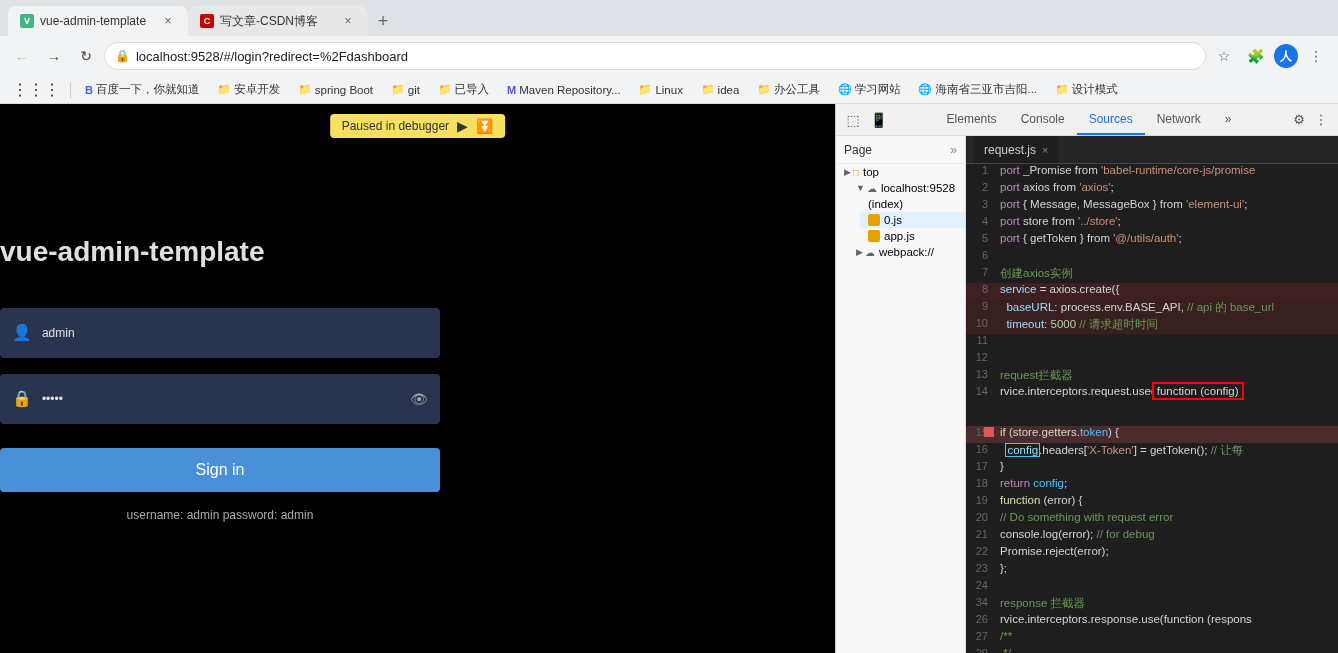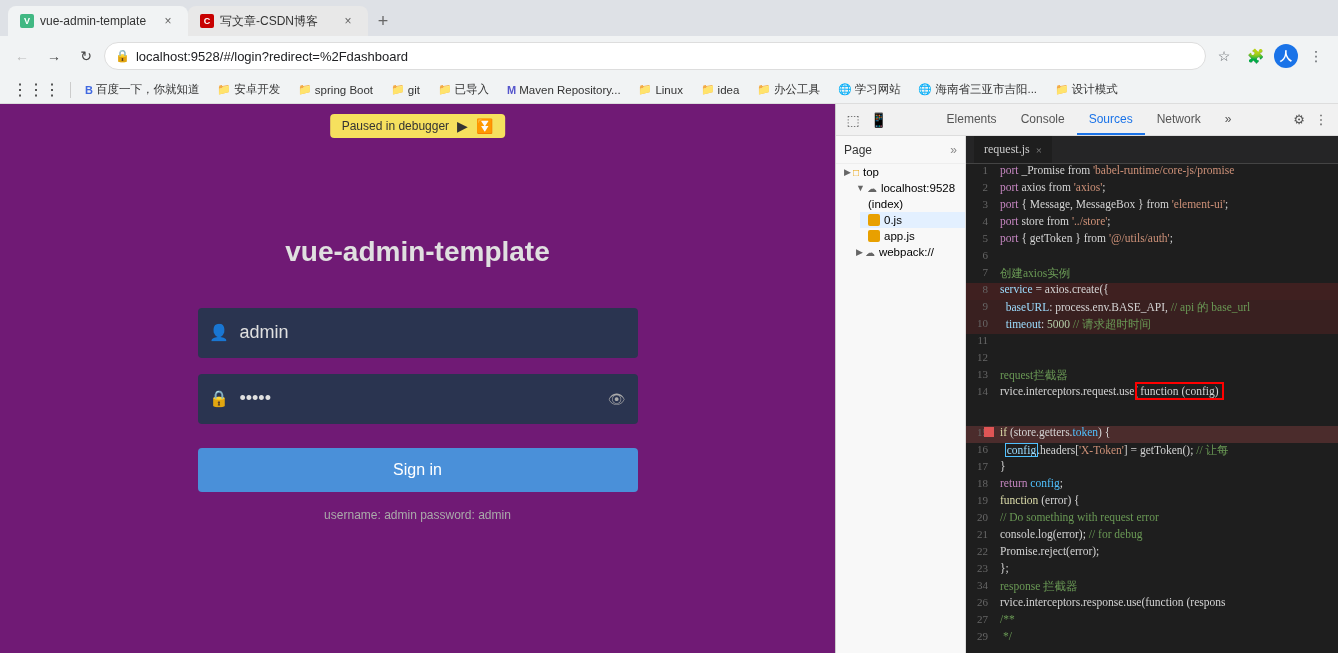--- a/index.html
+++ b/index.html
@@ -26,28 +26,28 @@
     .user-avatar { width: 24px; height: 24px; border-radius: 50%; background: #1a73e8; color: white; display: flex; align-items: center; justify-content: center; font-size: 12px; font-weight: bold; }
     .bookmarks-bar { height: 28px; background: #f1f3f4; border-bottom: 1px solid #ddd; display: flex; align-items: center; padding: 0 8px; gap: 2px; overflow: hidden; }
     .bookmark-item { display: flex; align-items: center; padding: 2px 8px; border-radius: 4px; cursor: pointer; white-space: nowrap; font-size: 11.5px; color: #333; }
     .bm-apps { font-size: 16px; padding: 2px 4px; }
     .bm-separator { width: 1px; height: 16px; background: #ccc; margin: 0 4px; }
 
     
     .main-area { display: flex; flex: 1; overflow: hidden; }
 
     
-    .login-page { background: #701a75; width: 835px; display: flex; flex-direction: column; align-items: center; justify-content: center; position: relative; }
+    .login-page { background: #000000; width: 835px; display: flex; flex-direction: column; align-items: flex-start; justify-content: center; position: relative; }
     .debugger-banner { position: absolute; top: 10px; left: 50%; transform: translateX(-50%); background: #f6e05e; color: #333; padding: 4px 12px; border-radius: 4px; font-size: 12px; display: flex; align-items: center; gap: 8px; white-space: nowrap; }
     .debug-btn { background: transparent; border: none; cursor: pointer; font-size: 14px; color: #333; }
     .login-title { color: #e0e0e0; font-size: 28px; font-weight: bold; margin-bottom: 40px; }
     .login-form { width: 440px; }
     .input-group { background: #2a3450; border-radius: 4px; display: flex; align-items: center; padding: 0 12px; margin-bottom: 16px; height: 50px; }
     .input-icon { color: #aaa; margin-right: 10px; font-size: 16px; }
-    .input-field { background: transparent; border: none; outline: none; color: #e0e0e0; font-size: 18px; flex: 1; }
+    .input-field { background: transparent; border: none; outline: none; color: #e0e0e0; font-size: 12px; flex: 1; }
     .input-field::placeholder { color: #888; }
     .eye-icon { color: #aaa; font-size: 14px; cursor: pointer; }
     .sign-in-btn { width: 100%; height: 44px; background: #4a90d9; border: none; border-radius: 4px; color: white; font-size: 16px; cursor: pointer; margin-top: 8px; }
     .hint-text { color: #aaa; font-size: 12px; margin-top: 16px; text-align: center; }
 
     
     .devtools-panel { width: 503px; background: #f8f8f8; border-left: 1px solid #ccc; display: flex; flex-direction: column; }
     .devtools-topbar { display: flex; align-items: center; justify-content: space-between; height: 32px; background: #f1f1f1; border-bottom: 1px solid #ddd; padding: 0 8px; }
     .devtools-icons-left { display: flex; align-items: center; gap: 8px; }
     .devtools-icon { width: 18px; height: 18px; display: flex; align-items: center; justify-content: center; cursor: pointer; color: #555; font-size: 13px; }
@@ -63,21 +63,21 @@
     .file-panel-more { margin-left: auto; cursor: pointer; color: #888; }
     .file-tree { font-size: 11.5px; }
     .file-tree-item { display: flex; align-items: center; padding: 2px 8px; cursor: pointer; }
     .ft-indent { margin-left: 12px; }
     .ft-indent2 { margin-left: 24px; }
     .ft-icon { margin-right: 4px; font-size: 10px; color: #666; }
     .ft-folder { color: #e8a000; }
     .ft-arrow { font-size: 9px; margin-right: 2px; color: #666; }
 
     
-    .code-editor { flex: 1; overflow-y: auto; background: #1e1e1e; font-family: Liberation Serif, serif; font-size: 12px; }
+    .code-editor { flex: 1; overflow-y: auto; background: #1e1e1e; font-family: Liberation Sans, sans-serif; font-size: 12px; }
     .code-header { display: flex; align-items: center; height: 28px; background: #252526; border-bottom: 1px solid #444; padding: 0 8px; }
     .code-tab { display: flex; align-items: center; padding: 0 10px; height: 100%; font-size: 12px; color: #ccc; background: #1e1e1e; cursor: pointer; }
     .code-tab-close { margin-left: 6px; color: #888; font-size: 11px; cursor: pointer; }
     .code-lines { display: flex; flex-direction: column; }
     .code-line { display: flex; min-height: 17px; }
     .line-num { width: 30px; text-align: right; padding-right: 8px; color: #666; font-size: 11px; user-select: none; flex-shrink: 0; }
     .line-content { flex: 1; padding-left: 4px; white-space: pre; color: #d4d4d4; font-size: 11.5px; }
     .line-content .kw { color: #c586c0; }
     .line-content .fn { color: #dcdcaa; }
     .line-content .str { color: #ce9178; }
@@ -350,20 +350,24 @@
             </div>
             <div class="code-line">
               <span class="line-num">22</span>
               <span class="line-content">Promise.reject(error);</span>
             </div>
             <div class="code-line">
               <span class="line-num">23</span>
               <span class="line-content">};</span>
             </div>
             <div class="code-line">
+              <span class="line-num">24</span>
+              <span class="line-content"></span>
+            </div>
+            <div class="code-line">
               <span class="line-num">34</span>
               <span class="line-content"><span class="comment">response 拦截器</span></span>
             </div>
             <div class="code-line">
               <span class="line-num">26</span>
               <span class="line-content">rvice.interceptors.response.use(function (respons</span>
             </div>
             <div class="code-line">
               <span class="line-num">27</span>
               <span class="line-content"><span class="comment">/**</span></span>

